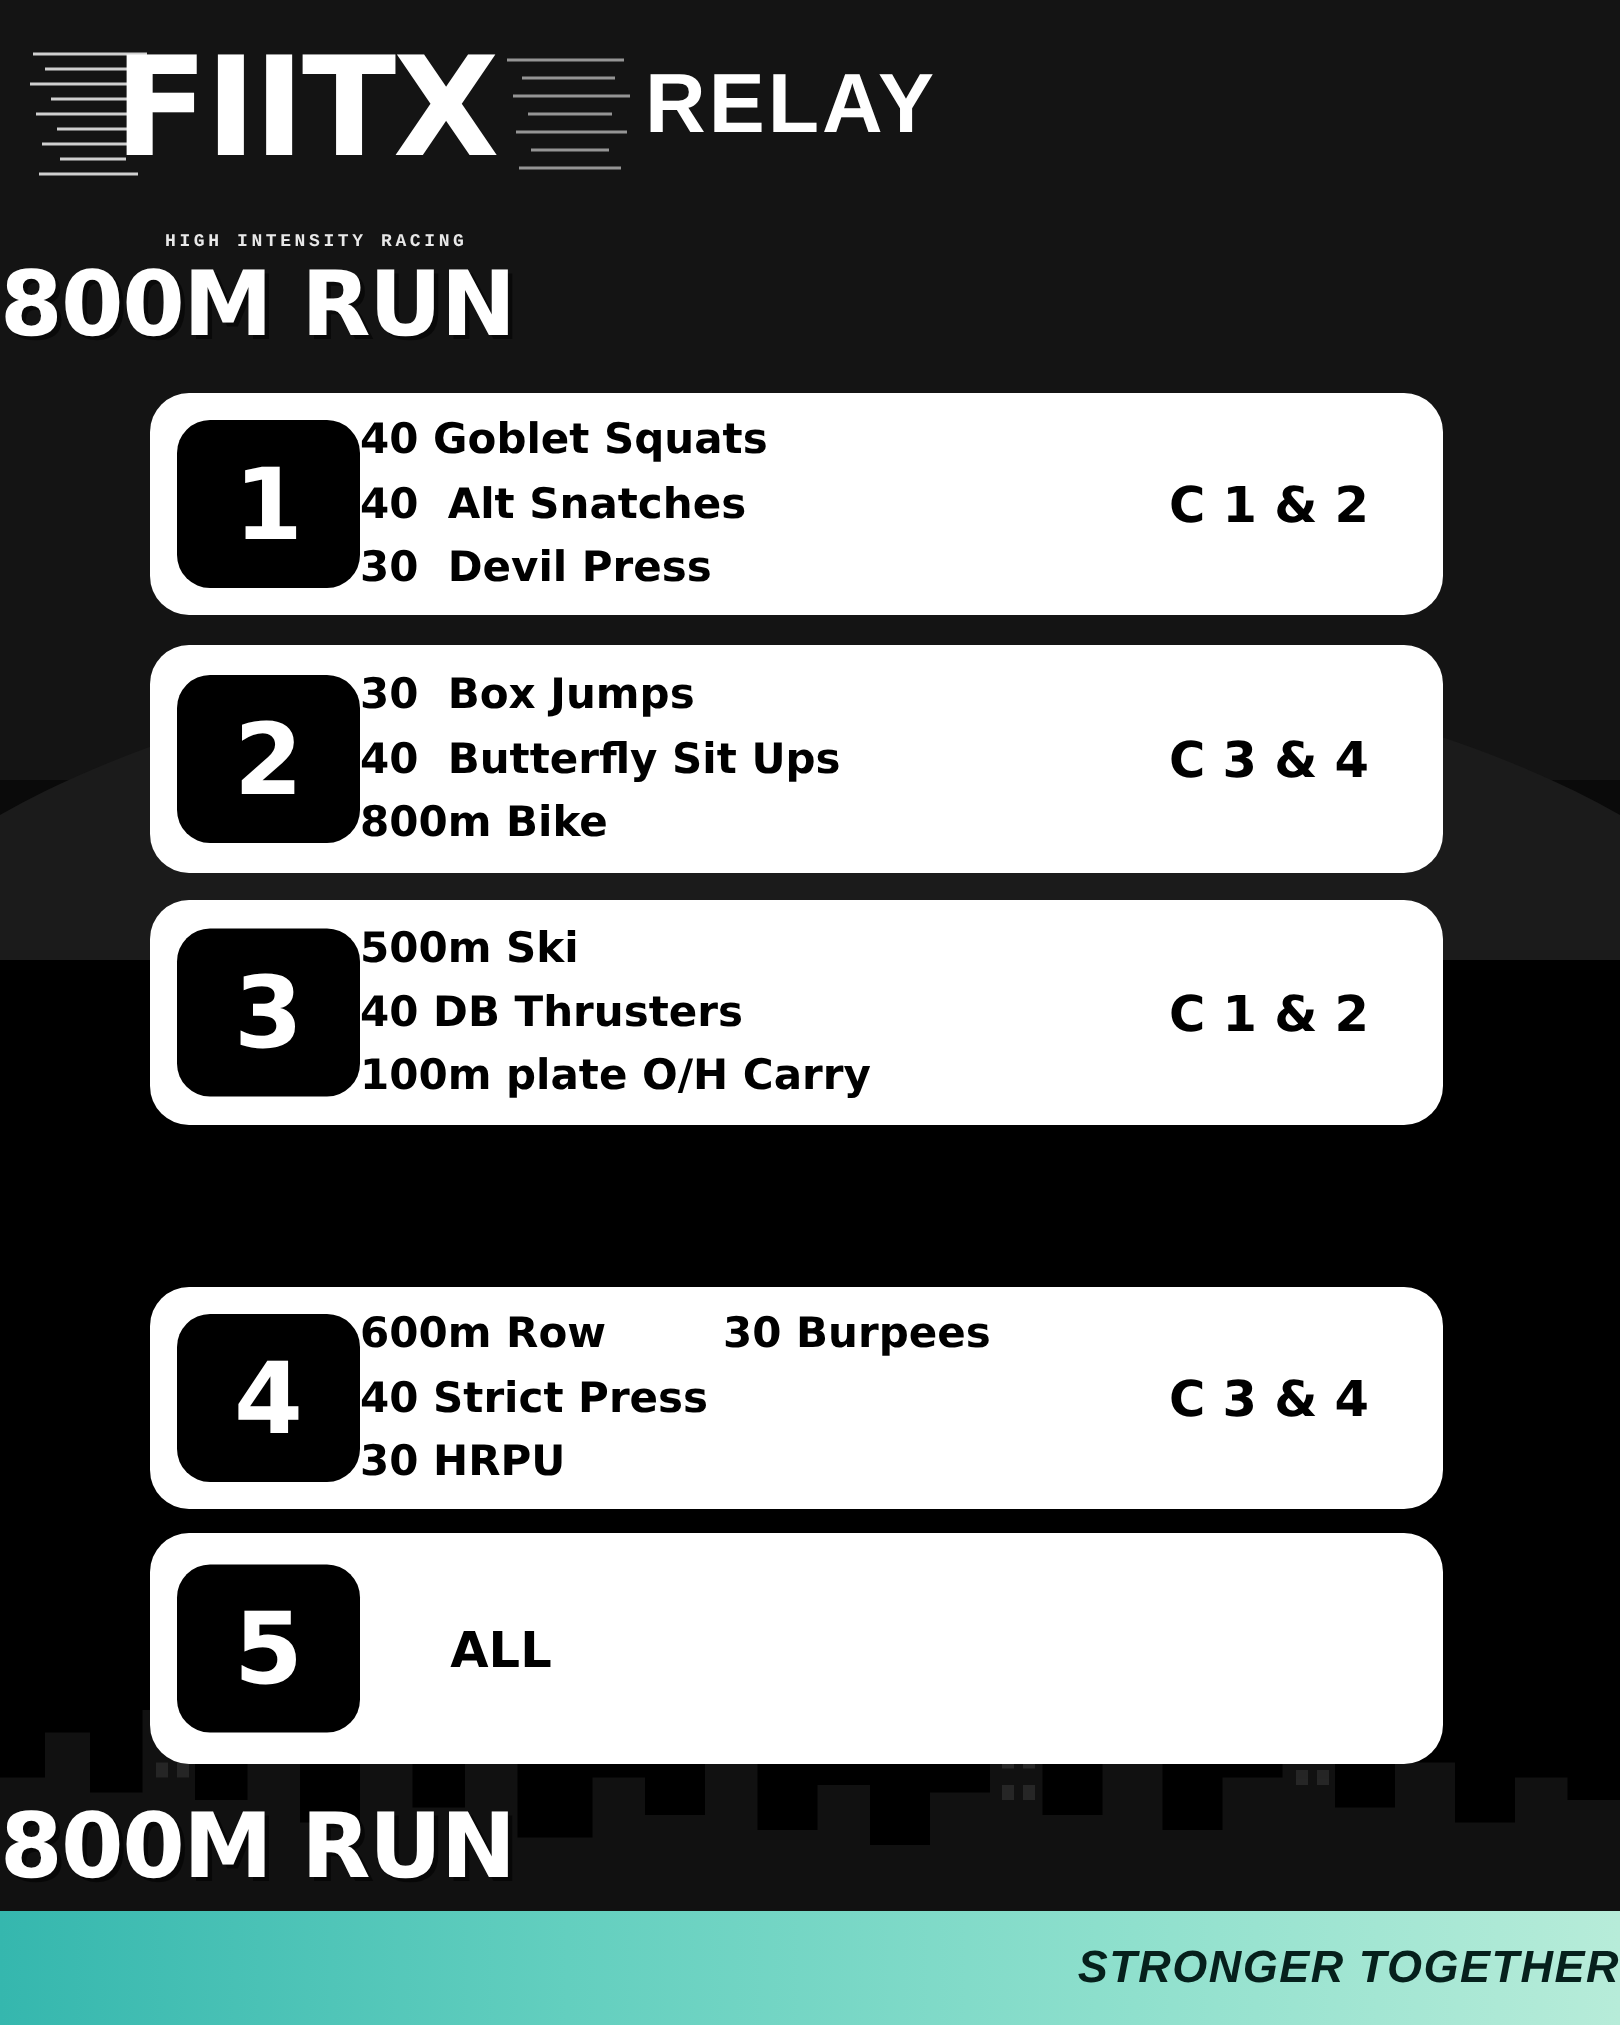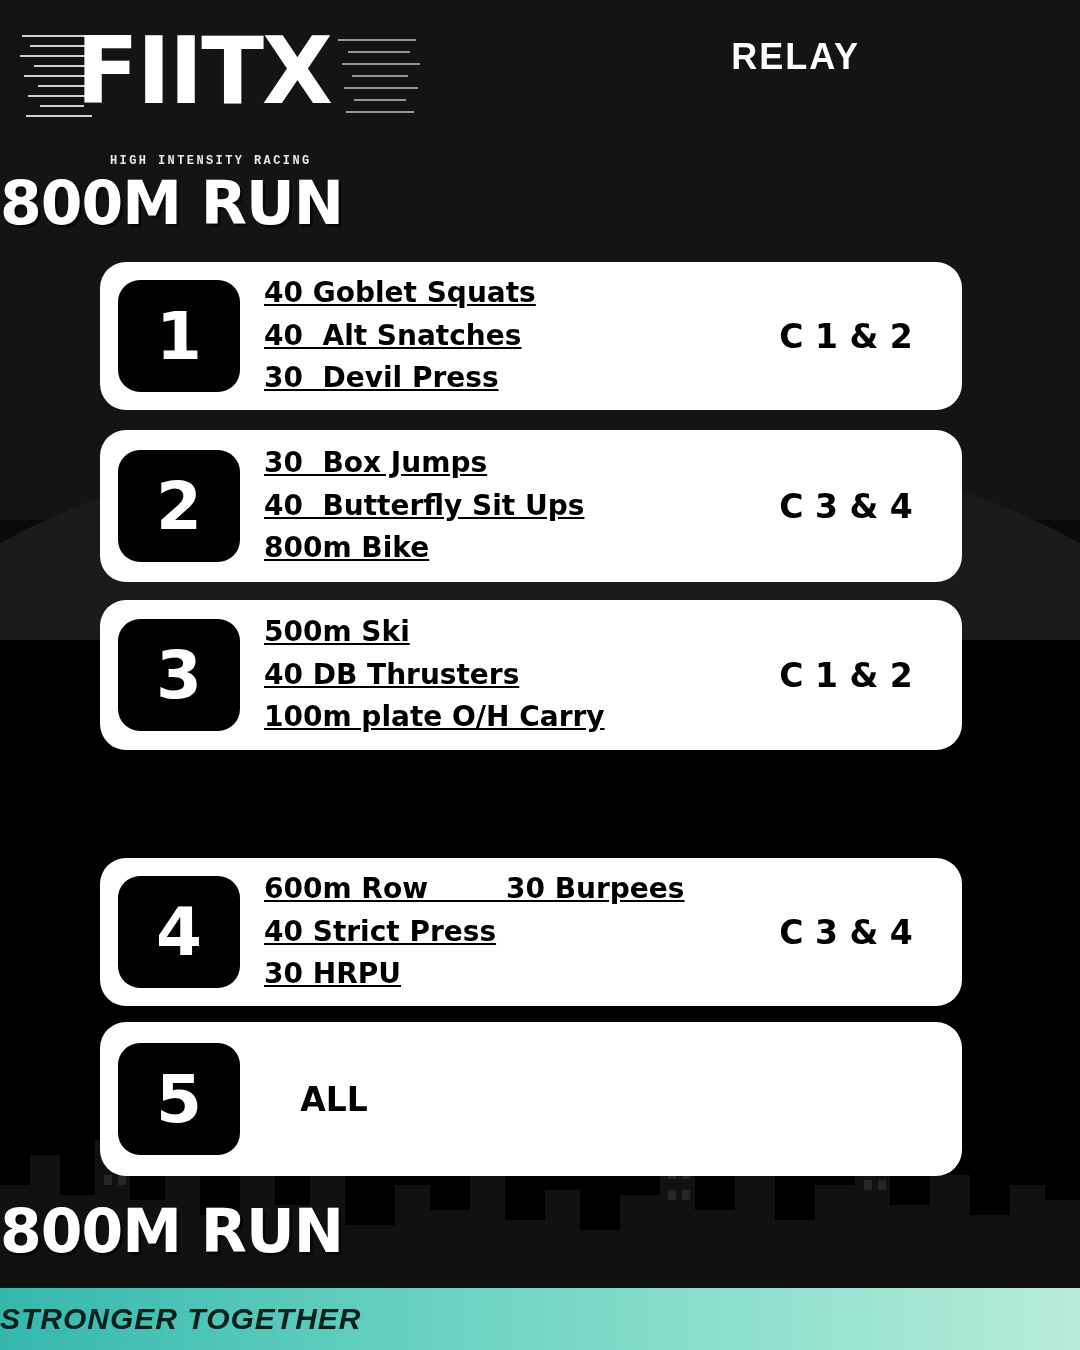--- a/index.html
+++ b/index.html
@@ -46,22 +46,22 @@
     line-height: 1;
   }
   .logo-sub {
     position: absolute; left: 90px; top: 140px;
     font-size: 12px; font-weight: 700; color: #e8e8e8;
     letter-spacing: 2.4px;
     font-family: Liberation Mono, monospace;
   }
   .title-relay {
     position: absolute; left: 430px; top: 36px; width: 430px;
-    text-align: right;
-    color: #fff; font-size: 36px; font-weight: 800;
+    text-align: left;
+    color: #fff; font-size: 56px; font-weight: 800;
     letter-spacing: 2px;
     font-family: "Liberation Sans", sans-serif;
   }
 
   
   .run-banner {
     position: absolute; width: 976px; text-align: left;
     color: #fff; font-weight: 900;
     font-family: "DejaVu Sans", sans-serif;
     letter-spacing: -1px;
@@ -85,23 +85,21 @@
     background: #000;
     border-radius: 22px;
     margin-left: 18px;
     color: #fff;
     font-size: 66px; font-weight: 900;
     font-family: "DejaVu Sans", sans-serif;
     display: flex; align-items: center; justify-content: center;
   }
   .moves {
     flex: 1 1 auto;
-    padding-left: 24px;
     color: #000;
-    text-decoration: underline;
   }
   .move-line {
     font-size: 28px; font-weight: 700;
     line-height: 1.53;
     font-family: "DejaVu Sans", sans-serif;
     white-space: pre;
   }
   .assign {
     flex: 0 0 210px;
     text-align: center;
@@ -112,23 +110,23 @@
   }
 
   #card-1 { top: 262px; height: 148px; }
   #card-2 { top: 430px; height: 152px; }
   #card-3 { top: 600px; height: 150px; }
   #card-4 { top: 858px; height: 148px; }
   #card-5 { top: 1022px; height: 154px; }
 
   
   .footer {
-    position: absolute; left: 0; bottom: 0; width: 1080px; height: 62px;
+    position: absolute; left: 0; bottom: 0; width: 1080px; height: 76px;
     background: linear-gradient(90deg, #35b7ae 0%, #63cfbf 35%, #8fe0cd 70%, #b7ecd9 100%);
-    display: flex; align-items: center; justify-content: flex-start;
+    display: flex; align-items: center; justify-content: flex-end;
   }
   .footer-text {
     color: #06201c; font-size: 30px; font-weight: 800; font-style: italic;
     letter-spacing: 1px;
     font-family: "Liberation Sans", sans-serif;
   }
 </style>
 </head>
 <body>
 

